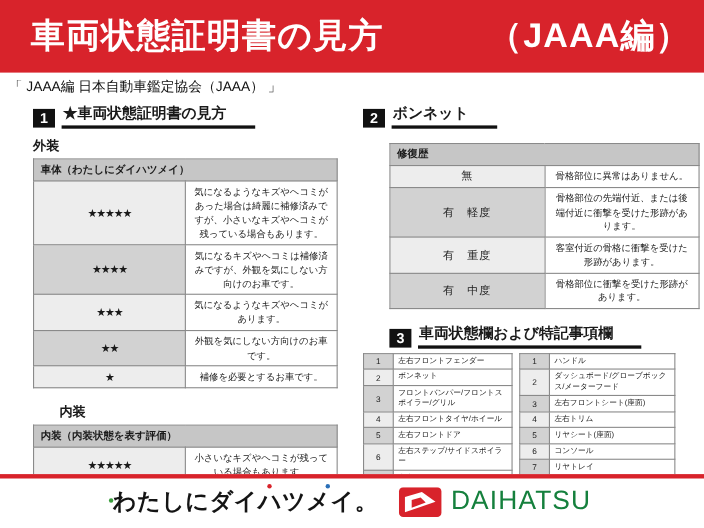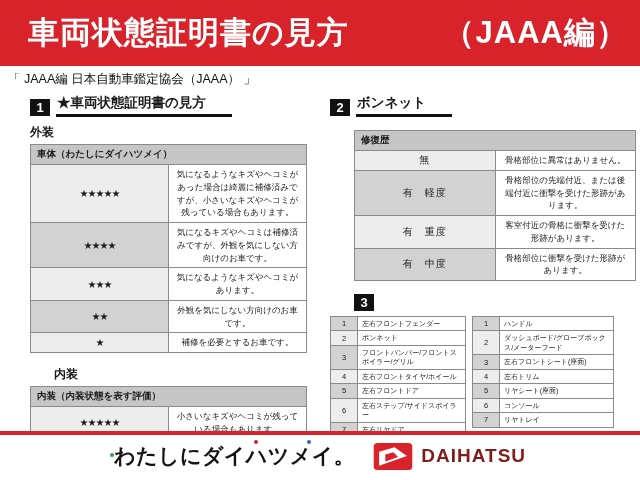--- a/index.html
+++ b/index.html
@@ -69,21 +69,21 @@
   
   .footer { position:absolute; left:0; right:0; bottom:0; border-top:4px solid #d8232b; background:#fff; }
   .logos { display:flex; align-items:center; justify-content:center; padding:7px 0 10px 0; }
   .tagline { position:relative; font-size:21px; font-weight:bold; letter-spacing:0.5px; color:#141414;font-family:Liberation Mono, monospace; }
   .dot { position:absolute; width:4px; height:4px; border-radius:50%; }
   .dot.g { background:#3a9e3d; left:-4px; top:11px; }
   .dot.r { background:#d8232b; left:58%; top:-2px; }
   .dot.b { background:#2a6fb8; left:80%; top:-2px; }
   .brand { display:flex; align-items:center; margin-left:18px; }
   .brand-mark { width:40px; height:27px; display:block; }
-  .brand-name { color:#7f1d1d; font-size:19px; font-weight:bold; letter-spacing:1px; margin-left:8px; }
+  .brand-name { color:#15803d; font-size:24px; font-weight:normal; letter-spacing:1px; margin-left:8px; }
 </style>
 </head>
 <body>
 
 <div class="header">
   <span class="title">車両状態証明書の見方</span>
   <span class="edition">（JAAA編）</span>
 </div>
 
 <div class="subtitle">「 JAAA編 日本自動車鑑定協会（JAAA） 」</div>
@@ -180,20 +180,21 @@
           </tr>
           <tr>
             <td>有　中度</td>
             <td>骨格部位に衝撃を受けた形跡があります。</td>
           </tr>
         </tbody>
     </table>
 
     <div class="sec mt14">
       <span class="badge">3</span>
+      <span class="sec-title">車両状態欄および特記事項欄</span>
     </div>
 
     <div class="cond-wrap">
       <table class="cond-table cond-left">
         <tbody>
             <tr>
               <td>1</td>
               <td>左右フロントフェンダー</td>
             </tr>
             <tr>

